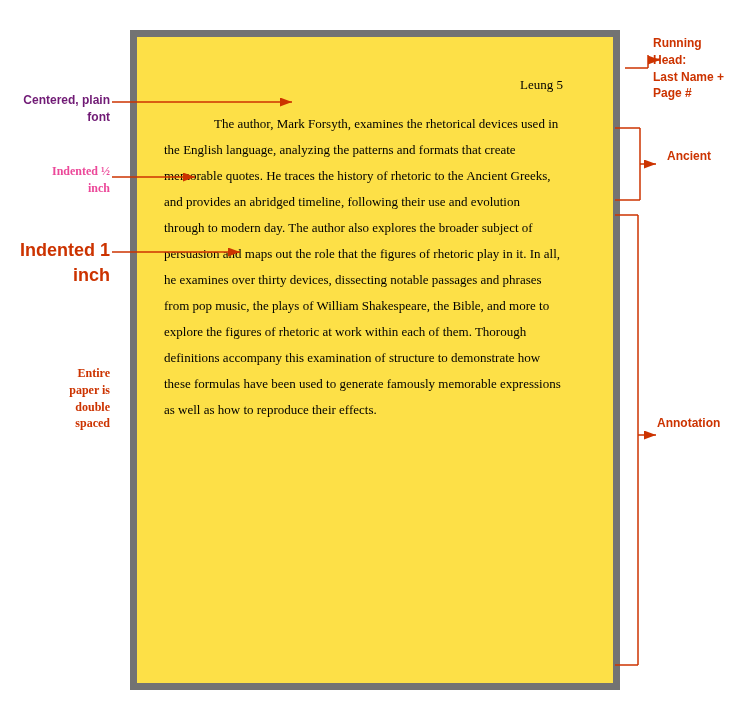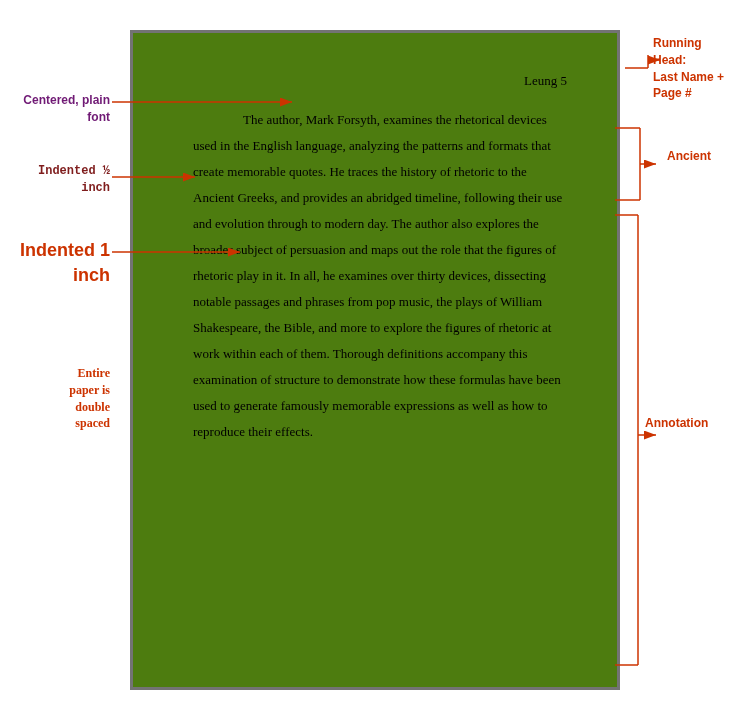--- a/index.html
+++ b/index.html
@@ -11,23 +11,23 @@
       position: relative;
       overflow: hidden;
     }
 
     .page-container {
       position: absolute;
       top: 30px;
       left: 130px;
       width: 490px;
       height: 660px;
-      border: 3px solid #737373;
-      background: #4d7c0f;
-      padding: 40px 50px 40px 60px;
+      border: 7px solid #737373;
+      background: #fde047;
+      padding: 40px 50px 40px 27px;
     }
 
     .running-head {
       text-align: right;
       font-size: 13px;
       margin-bottom: 18px;
       font-family: 'Times New Roman', Times, serif;
     }
 
     .bib-title {
@@ -103,31 +103,31 @@
     }
 
     em { font-style: italic; }
   </style>
 </head>
 <body>
 
 <div class="label label-centered" style="position:absolute; left:2px; top:92px; width:108px; text-align:right; color:#701a75; font-family:Arial,sans-serif; font-size:12px; font-weight:bold; line-height:1.4;">Centered,
 plain font</div>
 
-<div class="label label-half-inch" style="position:absolute; left:2px; top:163px; width:108px; text-align:right; color:#7f1d1d; font-family:Liberation Mono, monospace; font-size:12px; font-weight:bold; line-height:1.4;">Indented ½<br>inch</div>
+<div class="label label-half-inch" style="position:absolute; left:2px; top:163px; width:108px; text-align:right; color:#ec4899; font-family:Liberation Serif, serif; font-size:12px; font-weight:bold; line-height:1.4;">Indented ½<br>inch</div>
 
 <div class="label label-one-inch" style="position:absolute; left:2px; top:238px; width:108px; text-align:right; color:#cc3300; font-family:Arial,sans-serif; font-size:18px; font-weight:bold; line-height:1.4;">Indented 1<br>inch</div>
 
 <div class="label label-double" style="position:absolute; left:2px; top:365px; width:108px; text-align:right; color:#cc3300; font-family:Liberation Serif, serif; font-size:12px; font-weight:bold; line-height:1.4;">Entire<br>paper is<br>double<br>spaced</div>
 
 <div style="position:absolute; right:2px; top:35px; width:90px; text-align:left; color:#cc3300; font-family:Arial,sans-serif; font-size:12px; font-weight:bold; line-height:1.4;">Running<br>Head:<br>Last Name +<br>Page #</div>
 
 <div style="position:absolute; right:8px; top:148px; width:70px; text-align:left; color:#cc3300; font-family:Arial,sans-serif; font-size:12px; font-weight:bold; line-height:1.4;">Ancient</div>
 
-<div style="position:absolute; right:20px; top:415px; width:80px; text-align:left; color:#cc3300; font-family:Arial,sans-serif; font-size:12px; font-weight:bold; line-height:1.4;">Annotation</div>
+<div style="position:absolute; right:8px; top:415px; width:80px; text-align:left; color:#cc3300; font-family:Arial,sans-serif; font-size:12px; font-weight:bold; line-height:1.4;">Annotation</div>
 
 <div class="page-container">
   <div class="running-head">Leung 5</div>
 
 
 
   <div class="annotation-block">
     <p>The author, Mark Forsyth, examines the rhetorical devices used in the English language, analyzing the patterns and formats that create memorable quotes. He traces the history of rhetoric to the Ancient Greeks, and provides an abridged timeline, following their use and evolution through to modern day. The author also explores the broader subject of persuasion and maps out the role that the figures of rhetoric play in it. In all, he examines over thirty devices, dissecting notable passages and phrases from pop music, the plays of William Shakespeare, the Bible, and more to explore the figures of rhetoric at work within each of them. Thorough definitions accompany this examination of structure to demonstrate how these formulas have been used to generate famously memorable expressions as well as how to reproduce their effects.</p>
   </div>
 </div>

